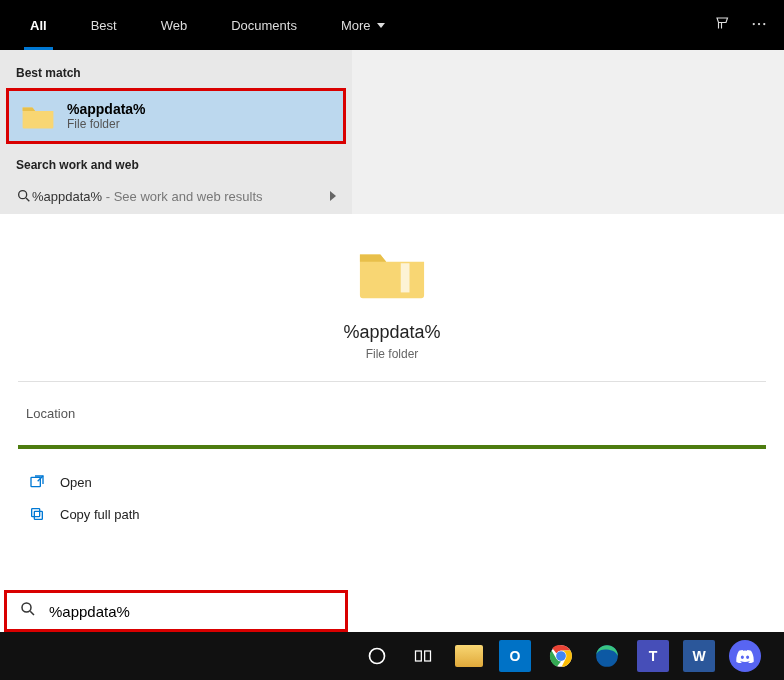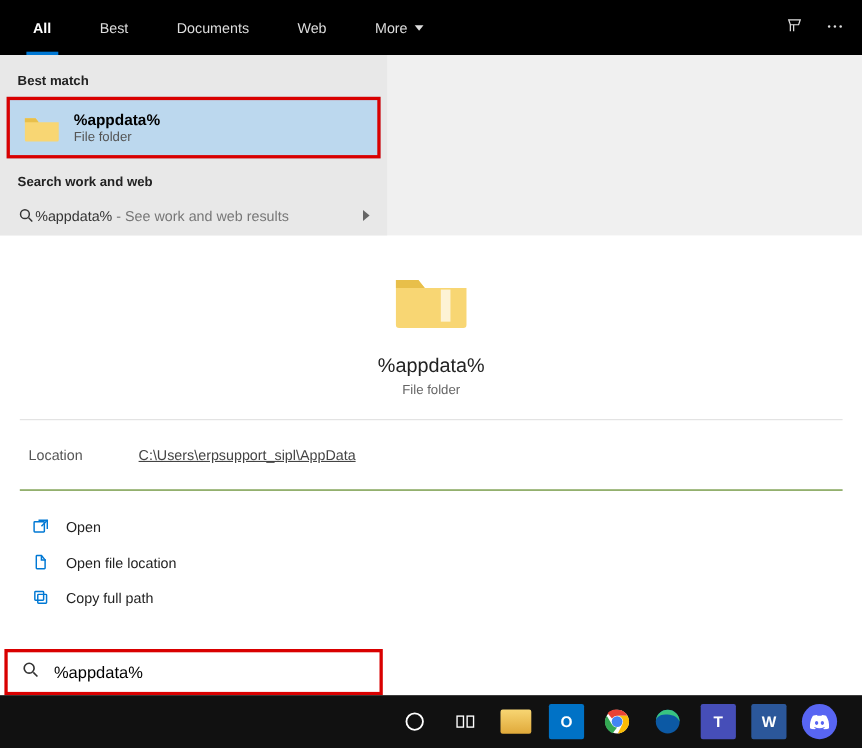--- a/index.html
+++ b/index.html
@@ -123,21 +123,21 @@
     padding-bottom: 20px;
     border-bottom: 1px solid #e0e0e0;
   }
   .folder-icon-lg { width: 70px; height: 60px; margin-bottom: 20px; }
   .preview-title { font-size: 18px; color: #222; margin-bottom: 4px; }
   .preview-sub { font-size: 12px; color: #666; }
   .meta-row {
     display: flex;
     padding: 24px 8px;
     font-size: 13px;
-    border-bottom: 1px solid #4d7c0f;
+    border-bottom: 4px solid #4d7c0f;
     align-items: flex-start;
   }
   .meta-label { color: #555; width: 100px; }
   .meta-value { color: #444; text-decoration: underline; }
   .actions { padding: 18px 8px; display: flex; flex-direction: column; gap: 2px; }
   .action-item {
     display: flex; align-items: center; gap: 14px;
     padding: 7px 2px; font-size: 13px; color: #222; cursor: pointer;
   }
   .action-icon-box { width: 18px; display: flex; justify-content: center; color: #0078d4; }
@@ -183,24 +183,24 @@
 
 <div class="topbar">
   <div class="tabs">
     <div class="tab active">
         <span>All</span>
       </div>
     <div class="tab">
         <span>Best</span>
       </div>
     <div class="tab">
+        <span>Web</span>
+      </div>
+    <div class="tab">
         <span>Documents</span>
-      </div>
-    <div class="tab">
-        <span>Web</span>
       </div>
     <div class="tab">
         <span>More</span>
         <span class="caret-down"></span>
       </div>
   </div>
   <div class="topbar-right">
     <span class="top-icon">
       <svg width="18" height="18" viewBox="0 0 24 24" fill="none" stroke="currentColor" stroke-width="1.5">
           <path d="M4 4h14l-2 6H6z"></path>
@@ -256,45 +256,35 @@
             <path fill="#f8d673" d="M2 8h14l4 5h26v23a2 2 0 0 1-2 2H4a2 2 0 0 1-2-2z"></path>
             <path fill="#e8bf4a" d="M2 8h14l4 5H2z"></path>
             <rect x="30" y="14" width="6" height="20" fill="#fff" opacity=".7"></rect>
           </svg>
       </span>
       <div class="preview-title">%appdata%</div>
       <div class="preview-sub">File folder</div>
     </div>
     <div class="meta-row">
       <span class="meta-label">Location</span>
-      <a class="meta-value">C:\Users\erpsupport_sipl\AppData</a>
     </div>
     <div class="actions">
       <div class="action-item">
         <span class="action-icon-box">
           <svg width="16" height="16" viewBox="0 0 24 24" fill="none" stroke="currentColor" stroke-width="2">
               <rect x="3" y="5" width="14" height="14" rx="1"></rect>
               <path d="M9 3h12v12"></path>
               <path d="M13 11l8-8"></path>
             </svg>
         </span>
         <span>Open</span>
       </div>
       <div class="action-item">
         <span class="action-icon-box">
           <svg width="16" height="16" viewBox="0 0 24 24" fill="none" stroke="currentColor" stroke-width="2">
-              <path d="M13 3H7a1 1 0 0 0-1 1v16a1 1 0 0 0 1 1h10a1 1 0 0 0 1-1V9z"></path>
-              <path d="M13 3v6h6"></path>
-            </svg>
-        </span>
-        <span>Open file location</span>
-      </div>
-      <div class="action-item">
-        <span class="action-icon-box">
-          <svg width="16" height="16" viewBox="0 0 24 24" fill="none" stroke="currentColor" stroke-width="2">
               <rect x="8" y="8" width="12" height="12" rx="1"></rect>
               <rect x="4" y="4" width="12" height="12" rx="1"></rect>
             </svg>
         </span>
         <span>Copy full path</span>
       </div>
     </div>
   </div>
 </div>
 

